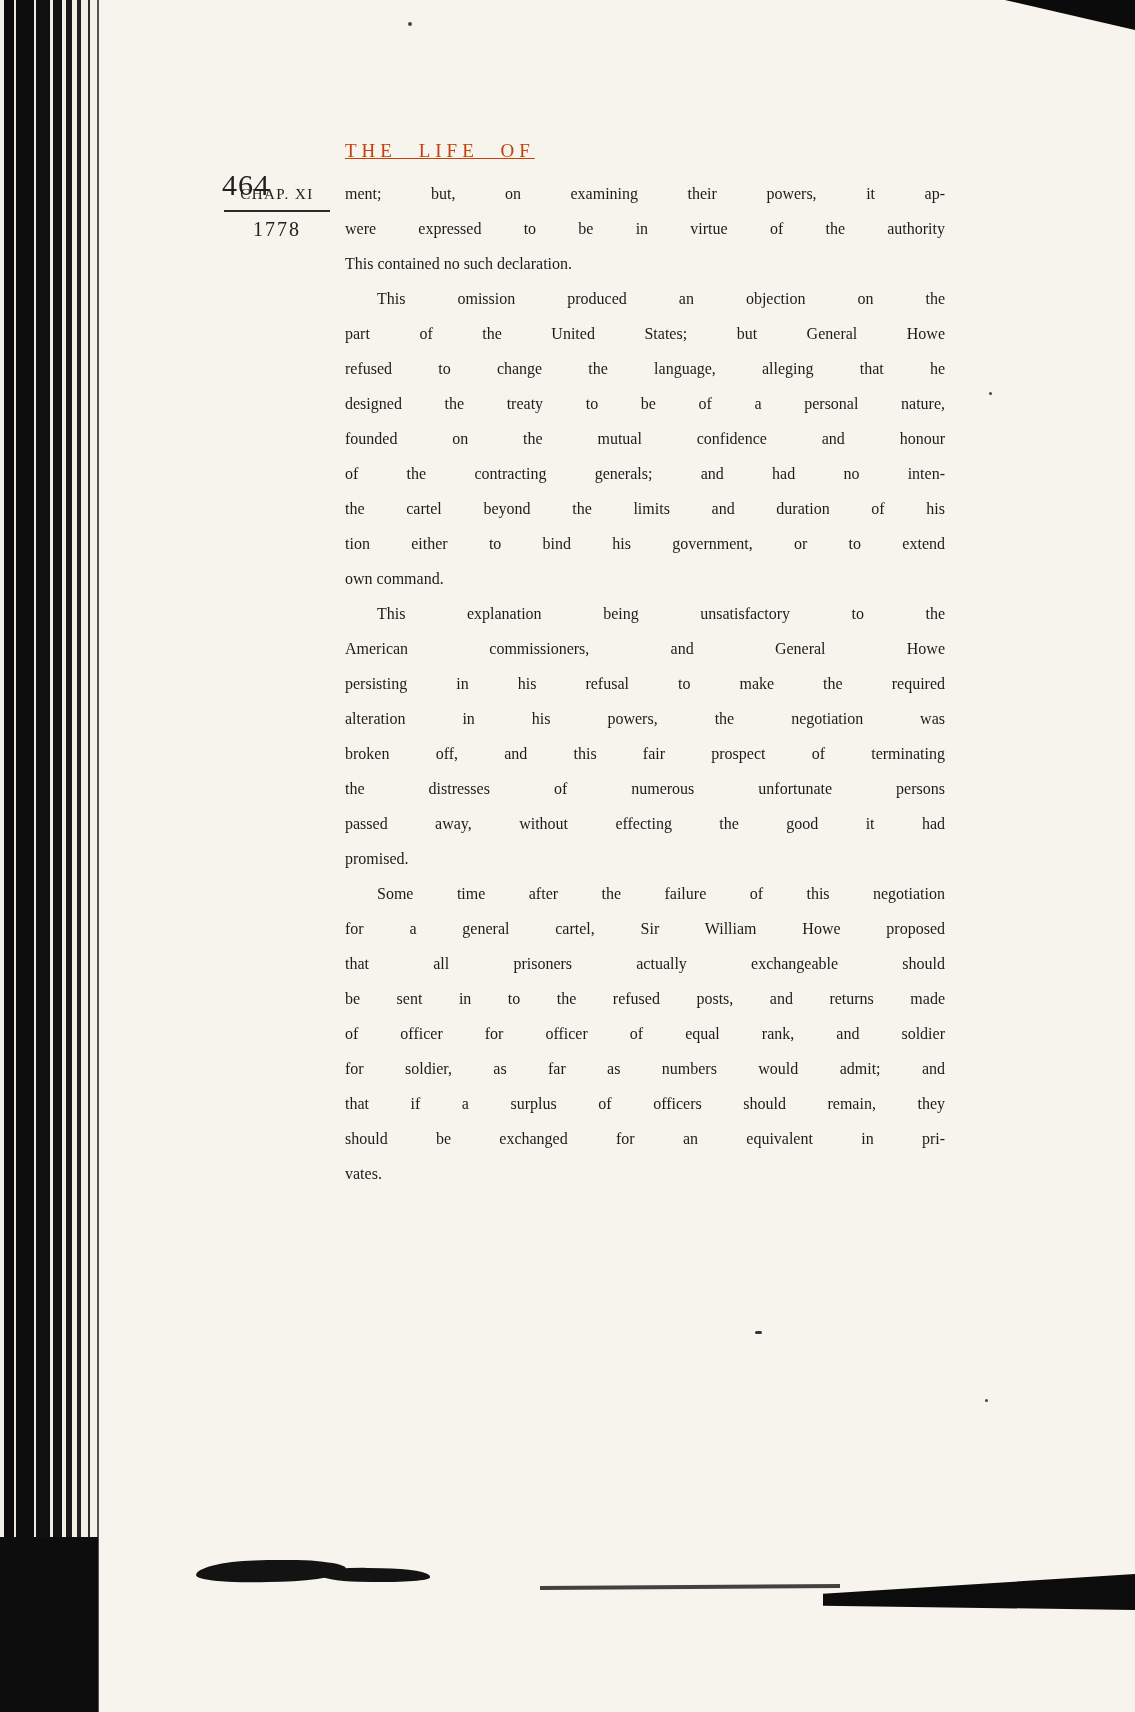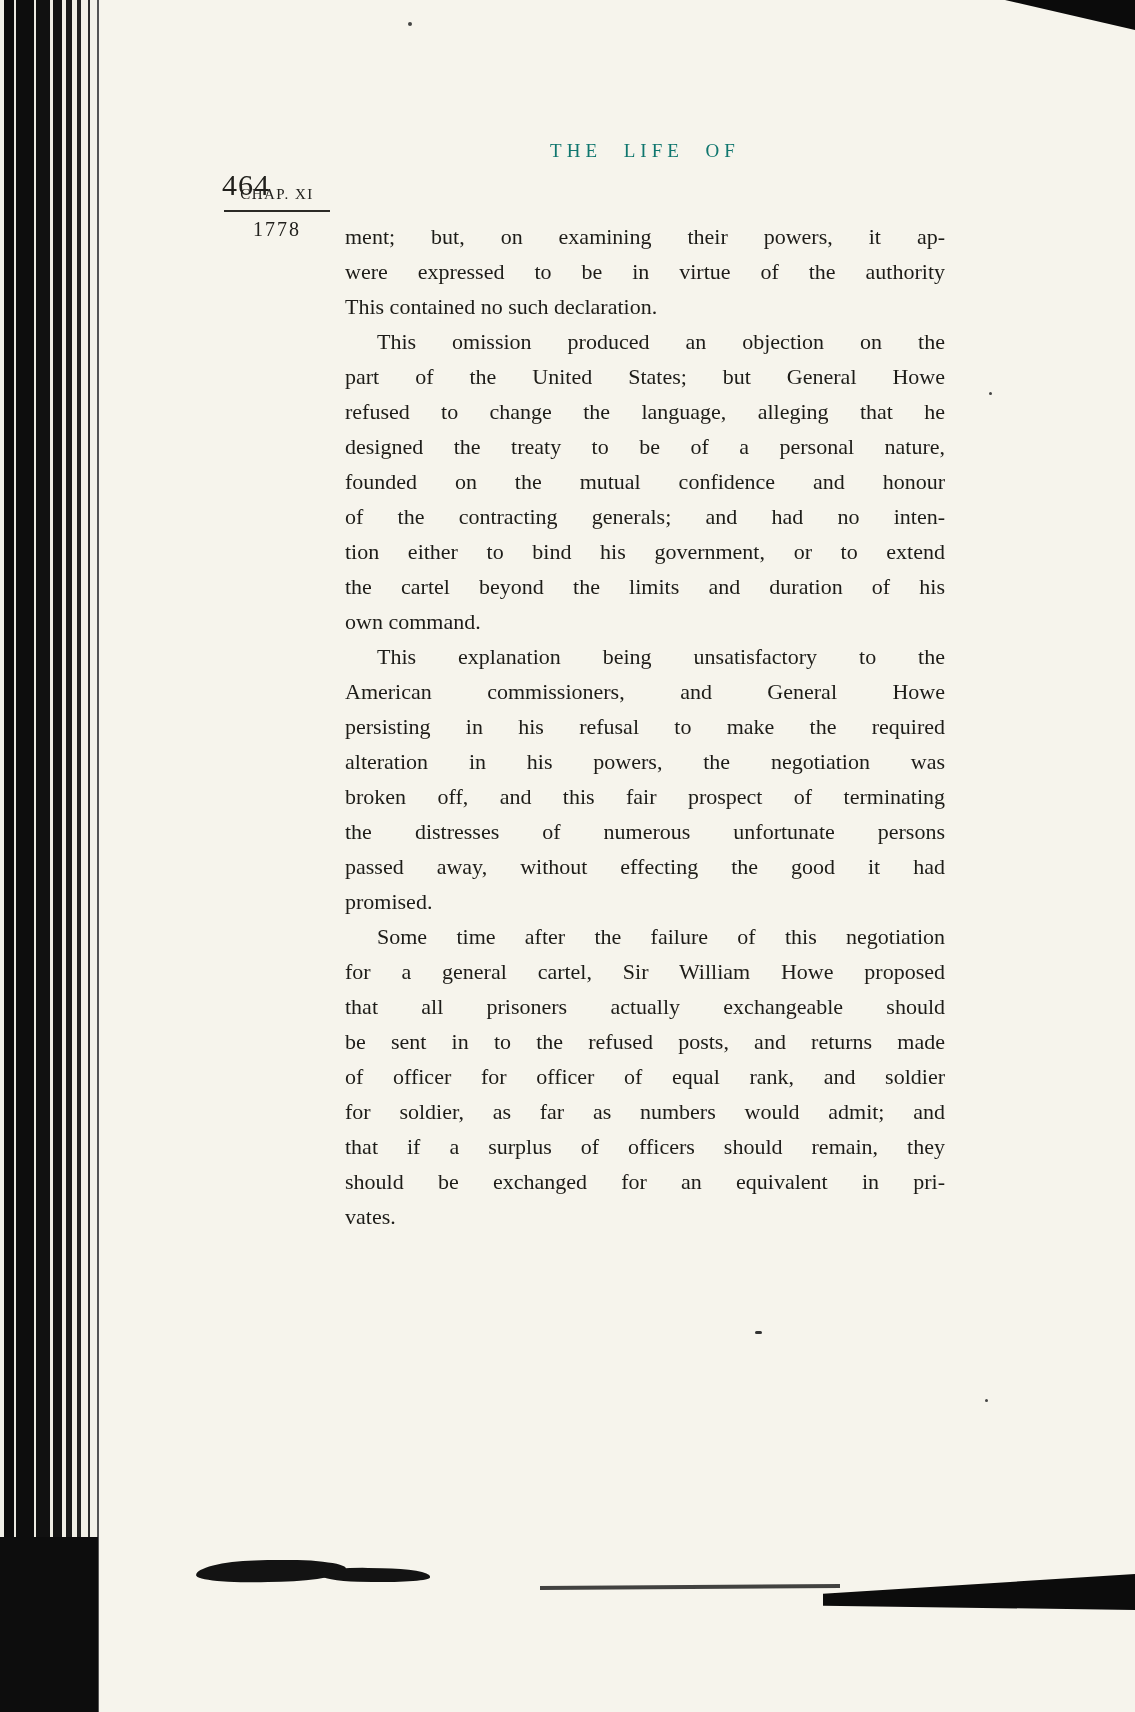--- a/index.html
+++ b/index.html
@@ -62,37 +62,37 @@
   .speck-3 { left: 755px; top: 1331px; width: 7px; height: 3px; border-radius: 2px; background: #333; }
   .speck-4 { left: 985px; top: 1399px; width: 3px; height: 3px; }
 
   
   .page-number {
     position: absolute; left: 222px; top: 131px;
     font-size: 30px; letter-spacing: 1px; color: #21201c; margin-top: 37px;
   }
   .running-header {
     position: absolute; left: 345px; top: 140px; width: 600px;
-    text-align: center; font-size: 19px; letter-spacing: 5px;
-    word-spacing: 12px; color: #0f766e;
+    font-size: 19px; letter-spacing: 5px;
+    word-spacing: 12px; color: #c2410c; text-decoration: underline;
   }
   .margin-notes {
     position: absolute; left: 220px; top: 186px; width: 114px;
     text-align: center;
   }
   .chapter-label { font-size: 15px; letter-spacing: 1.5px; color: #22211d; }
   .chapter-rule {
     width: 106px; height: 0; border: 0; border-top: 2px solid #2b2a26;
     margin: 7px auto 6px auto;
   }
   .year-label { font-size: 20px; letter-spacing: 2px; color: #22211d; }
 
   .page-body {
     position: absolute; left: 345px; top: 176px; width: 600px;
-    font-size: 22px; line-height: 35px; color: #1d1c18; margin-top: 43px;
+    font-size: 16px; line-height: 35px; color: #1d1c18;
   }
   .paragraph { margin: 0; }
   .line { text-align: justify; text-align-last: justify; }
   .line-last { text-align-last: left; }
   .line-indent { text-indent: 32px; font-family: Liberation Serif, serif; }
 </style>
 </head>
 <body>
 
 <div class="scan-page">
@@ -124,22 +124,22 @@
         <div class="line">were expressed to be in virtue of the authority</div>
         <div class="line line-last">This contained no such declaration.</div>
       </div>
       <div class="paragraph">
         <div class="line line-indent">This omission produced an objection on the</div>
         <div class="line">part of the United States; but General Howe</div>
         <div class="line">refused to change the language, alleging that he</div>
         <div class="line">designed the treaty to be of a personal nature,</div>
         <div class="line">founded on the mutual confidence and honour</div>
         <div class="line">of the contracting generals; and had no inten-</div>
+        <div class="line">the cartel beyond the limits and duration of his</div>
         <div class="line">tion either to bind his government, or to extend</div>
-        <div class="line">the cartel beyond the limits and duration of his</div>
         <div class="line line-last">own command.</div>
       </div>
       <div class="paragraph">
         <div class="line line-indent">This explanation being unsatisfactory to the</div>
         <div class="line">American commissioners, and General Howe</div>
         <div class="line">persisting in his refusal to make the required</div>
         <div class="line">alteration in his powers, the negotiation was</div>
         <div class="line">broken off, and this fair prospect of terminating</div>
         <div class="line">the distresses of numerous unfortunate persons</div>
         <div class="line">passed away, without effecting the good it had</div>

